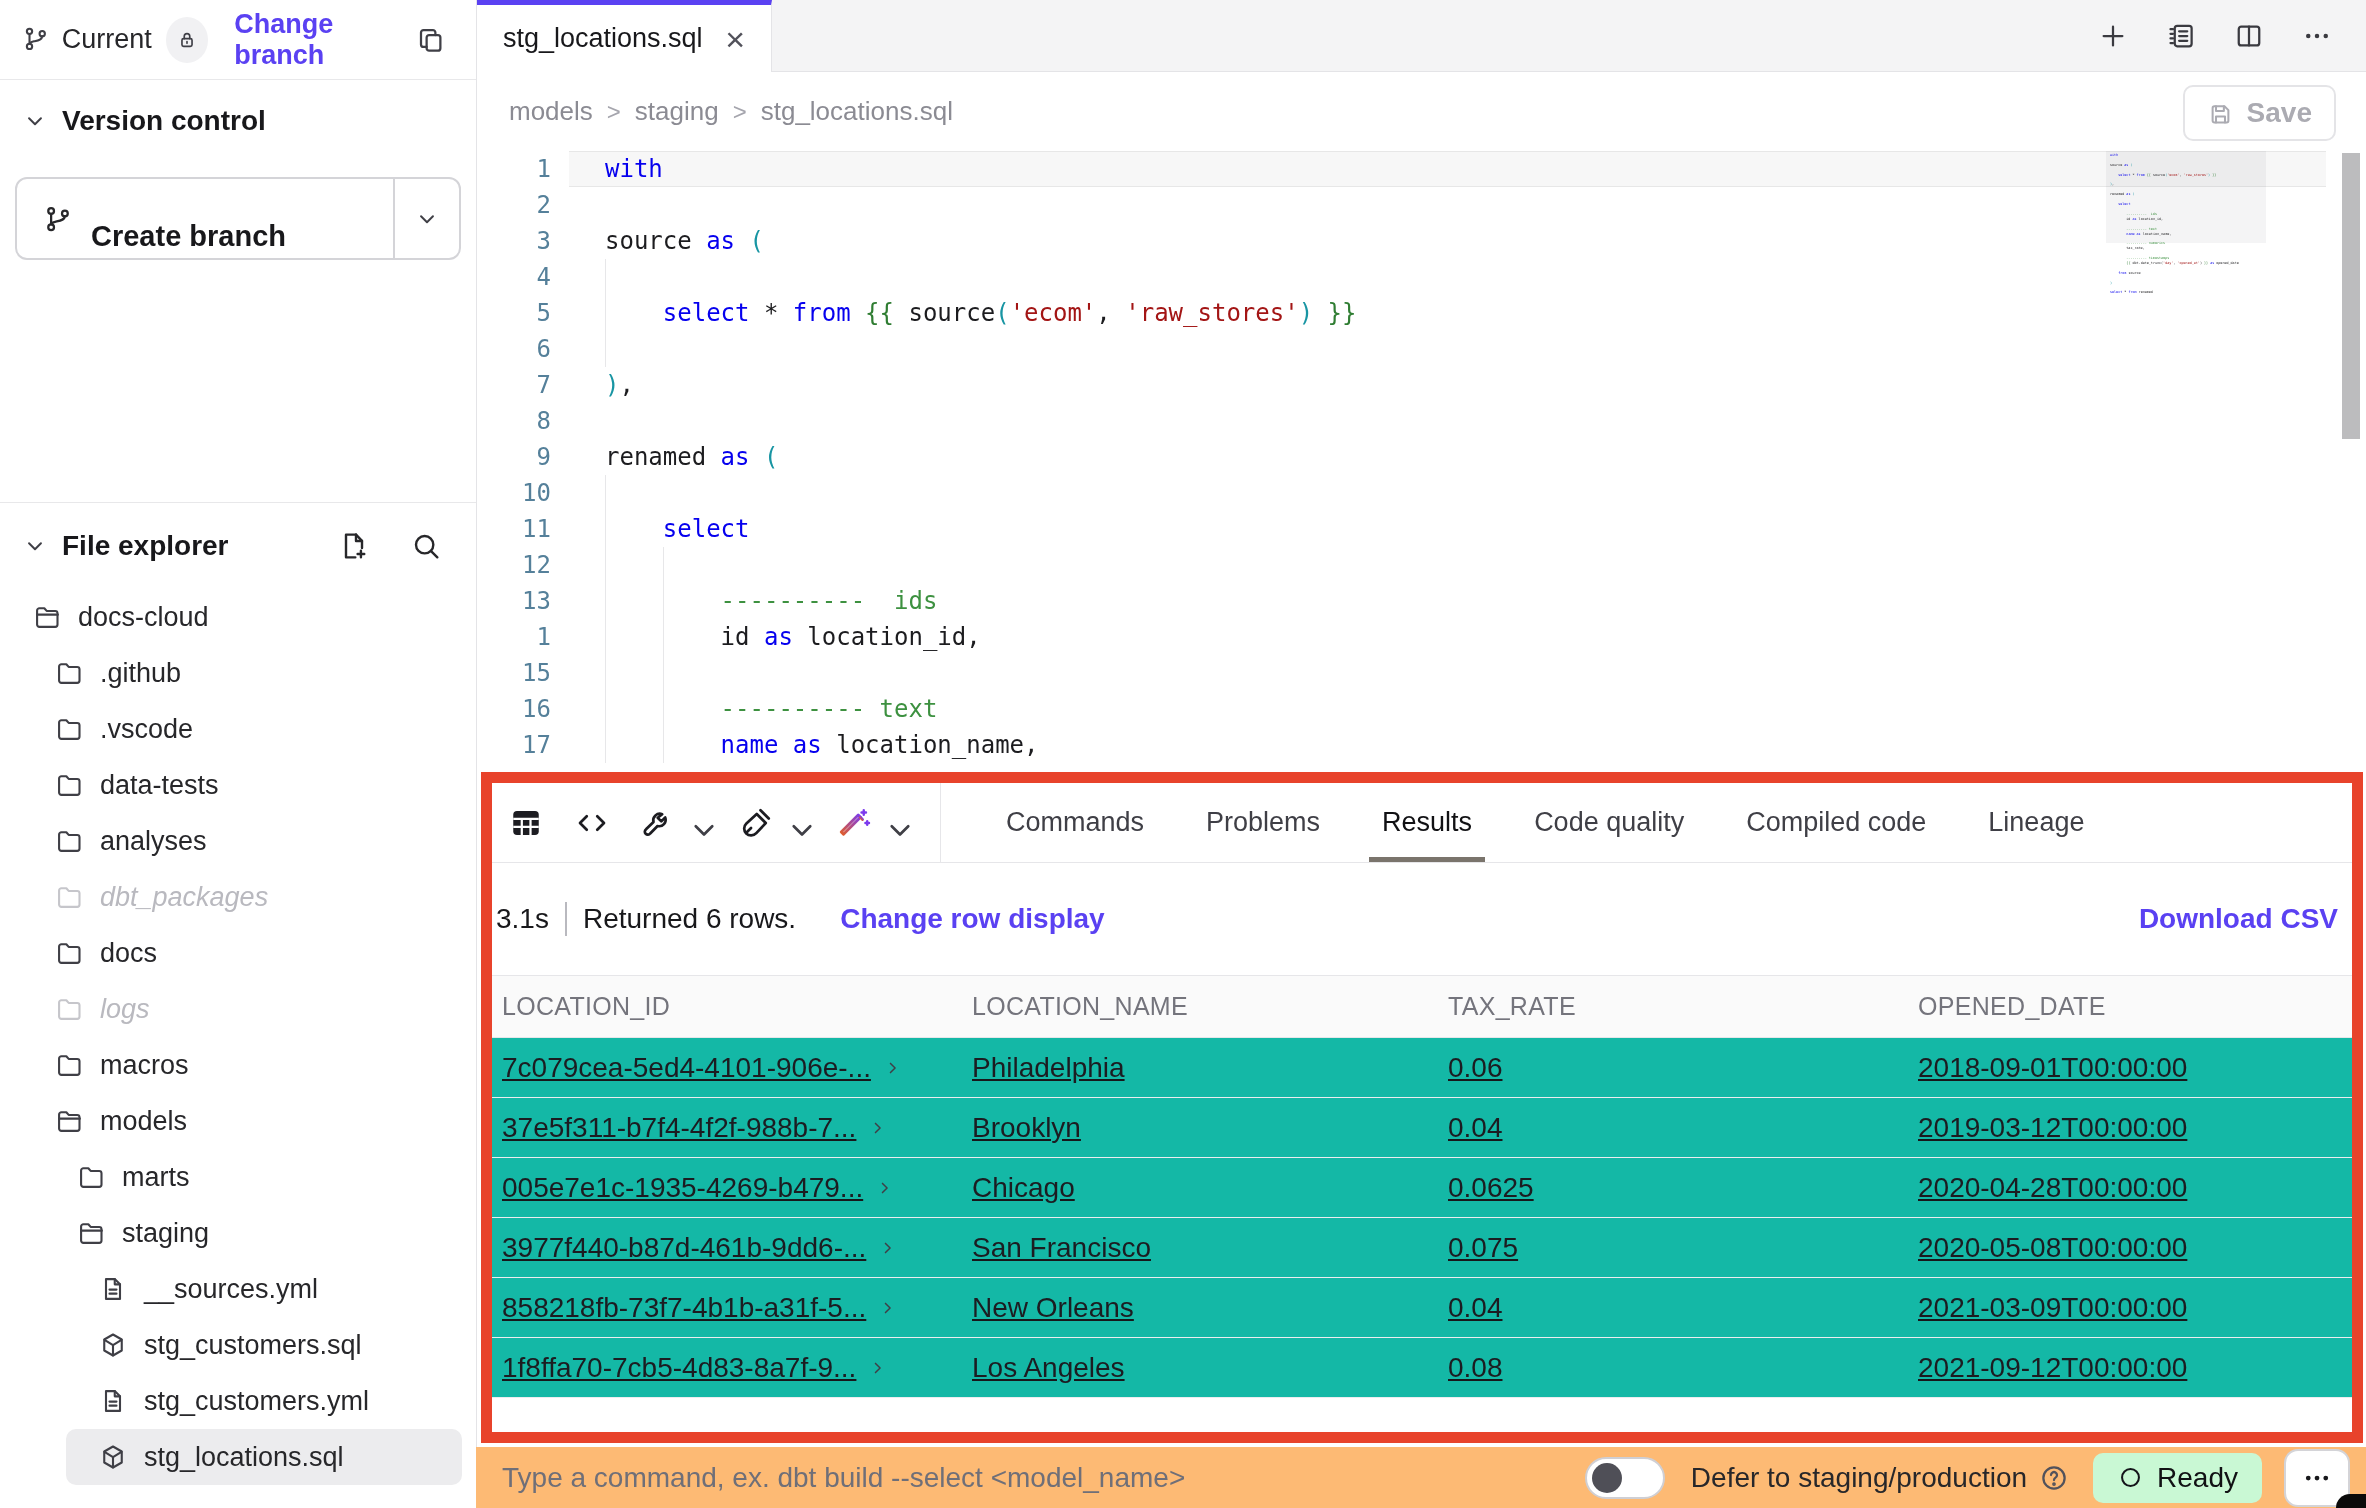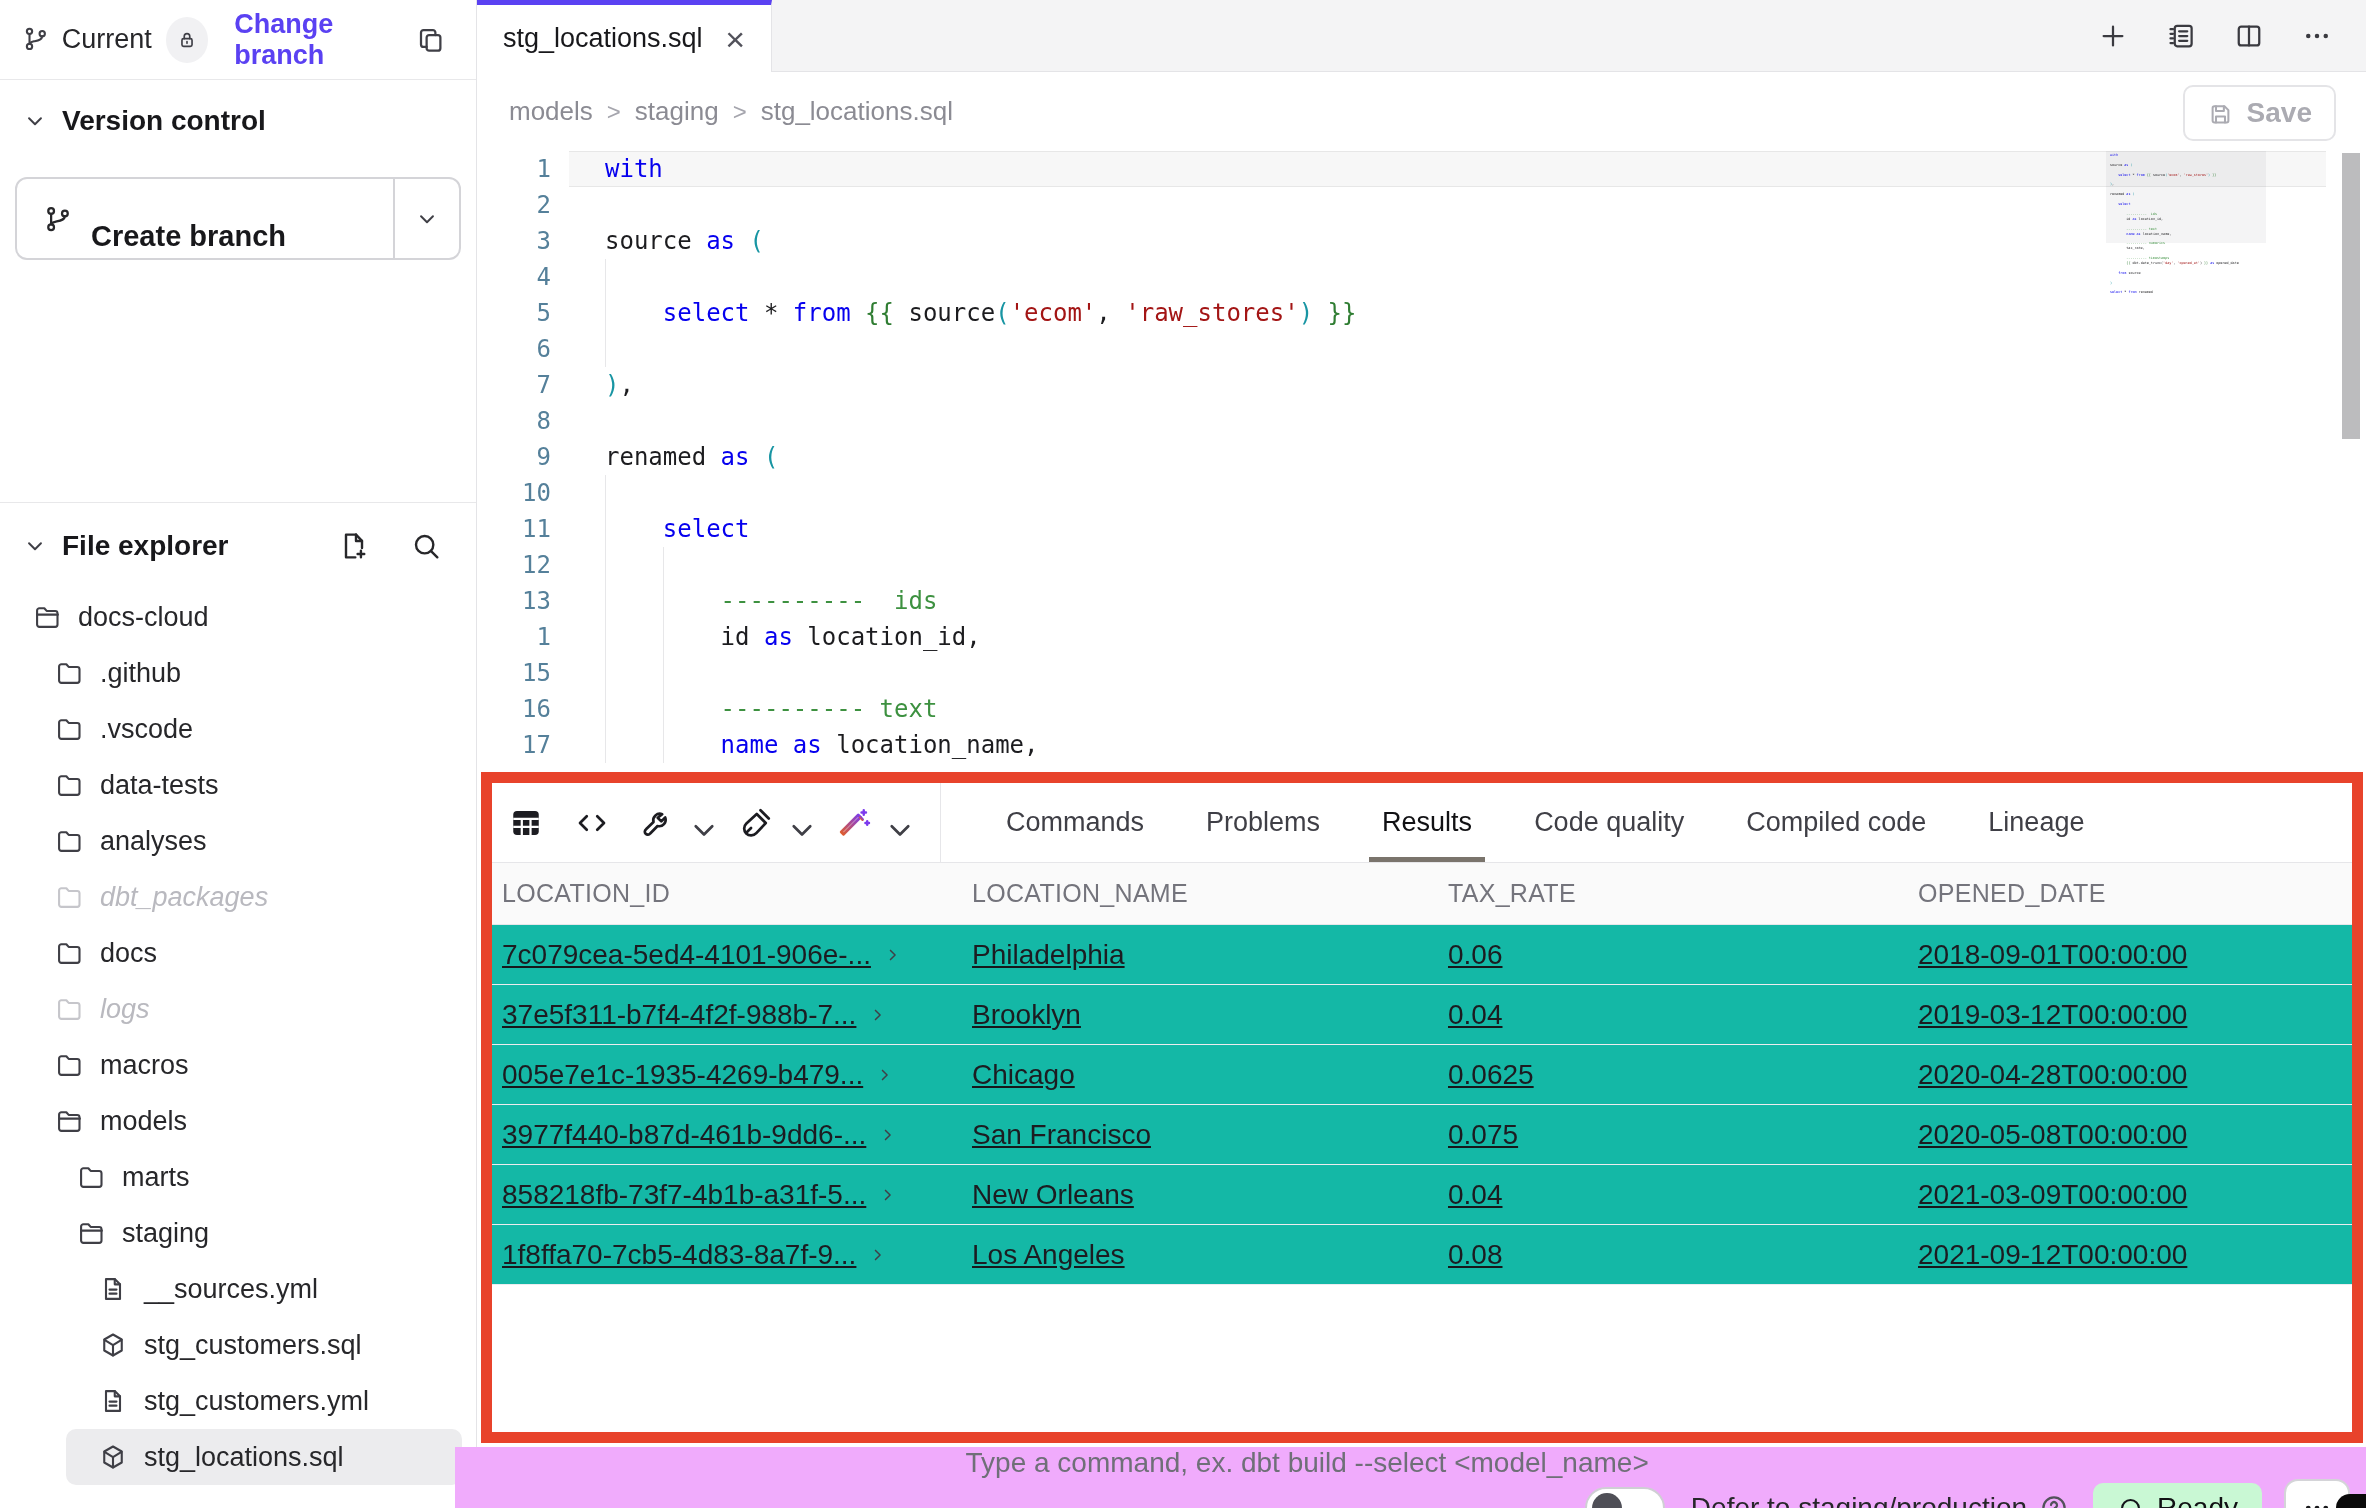--- a/index.html
+++ b/index.html
@@ -103,21 +103,21 @@
   .tr.body { height:60px; background:#14b8a6;text-decoration:underline; }
   .td { display:flex; align-items:center; padding-left:10px; overflow:hidden; }
   .td:nth-child(1){ width:470px; } .td:nth-child(2){ width:476px; }
   .td:nth-child(3){ width:470px;text-align:center; } .td:nth-child(4){ width:444px; }
   .tr.head .td { font-size:25px; color:#74747c; letter-spacing:.3px; }
   .tr.body .td { font-size:28px; color:#1c1c21; }
   .row-expander { margin-left:12px; color:#3f3f46; cursor:pointer; }
   .row-expander svg { width:20px; height:20px; }
 
   
-  #bottom-bar { position:absolute; left:455px; top:1447px; right:0; height:61px; background:#f0abfc; display:flex; align-items:center; padding:0 16px 0 26px;flex-direction:column; }
+  #bottom-bar { position:absolute; left:476px; top:1447px; right:0; height:61px; background:#fdba74; display:flex; align-items:center; padding:0 16px 0 26px; }
   #command-input { border:none; outline:none; font-size:28px; color:#3f3f46; width:900px; font-family:"Liberation Sans",sans-serif; background:transparent; }
   #command-input::placeholder { color:#6f6f78; opacity:1; }
   .bb-right { margin-left:auto; display:flex; align-items:center; }
   .toggle { width:80px; height:42px; border-radius:21px; border:2px solid #cfcfd4; background:#fff; position:relative; cursor:pointer; flex:none; }
   .toggle .knob { position:absolute; left:5px; top:4px; width:30px; height:30px; border-radius:50%; background:#4f4f57; }
   .defer-label { font-size:28px; color:#27272a; margin-left:26px; white-space:nowrap; }
   .help-ic { margin-left:12px; color:#52525b; }
   .help-ic svg { width:30px; height:30px; }
   .ready-badge { margin-left:24px; height:50px; background:var(--ready-bg); border-radius:10px; display:flex; align-items:center; padding:0 24px; gap:13px; }
   .ready-badge svg { width:27px; height:27px; color:#14141a; }
@@ -602,20 +602,27 @@
         </div>
         <div class="rtab">
           <span>Compiled code</span>
         </div>
         <div class="rtab">
           <span>Lineage</span>
         </div>
       </div>
   </div>
 
+  <div class="rp-status">
+    <span>3.1s</span>
+    <span class="rs-sep"></span>
+    <span>Returned 6 rows.</span>
+    <span class="rs-link rs-change accent-text" style="color: rgb(90, 65, 242);">Change row display</span>
+    <span class="rs-link rs-download accent-text" style="color: rgb(90, 65, 242);">Download CSV</span>
+  </div>
 
   <div id="results-table">
       <div class="tr head">
         <div class="td">LOCATION_ID</div>
         <div class="td">LOCATION_NAME</div>
         <div class="td">TAX_RATE</div>
         <div class="td">OPENED_DATE</div>
       </div>
       <div class="tr body">
         <div class="td">

